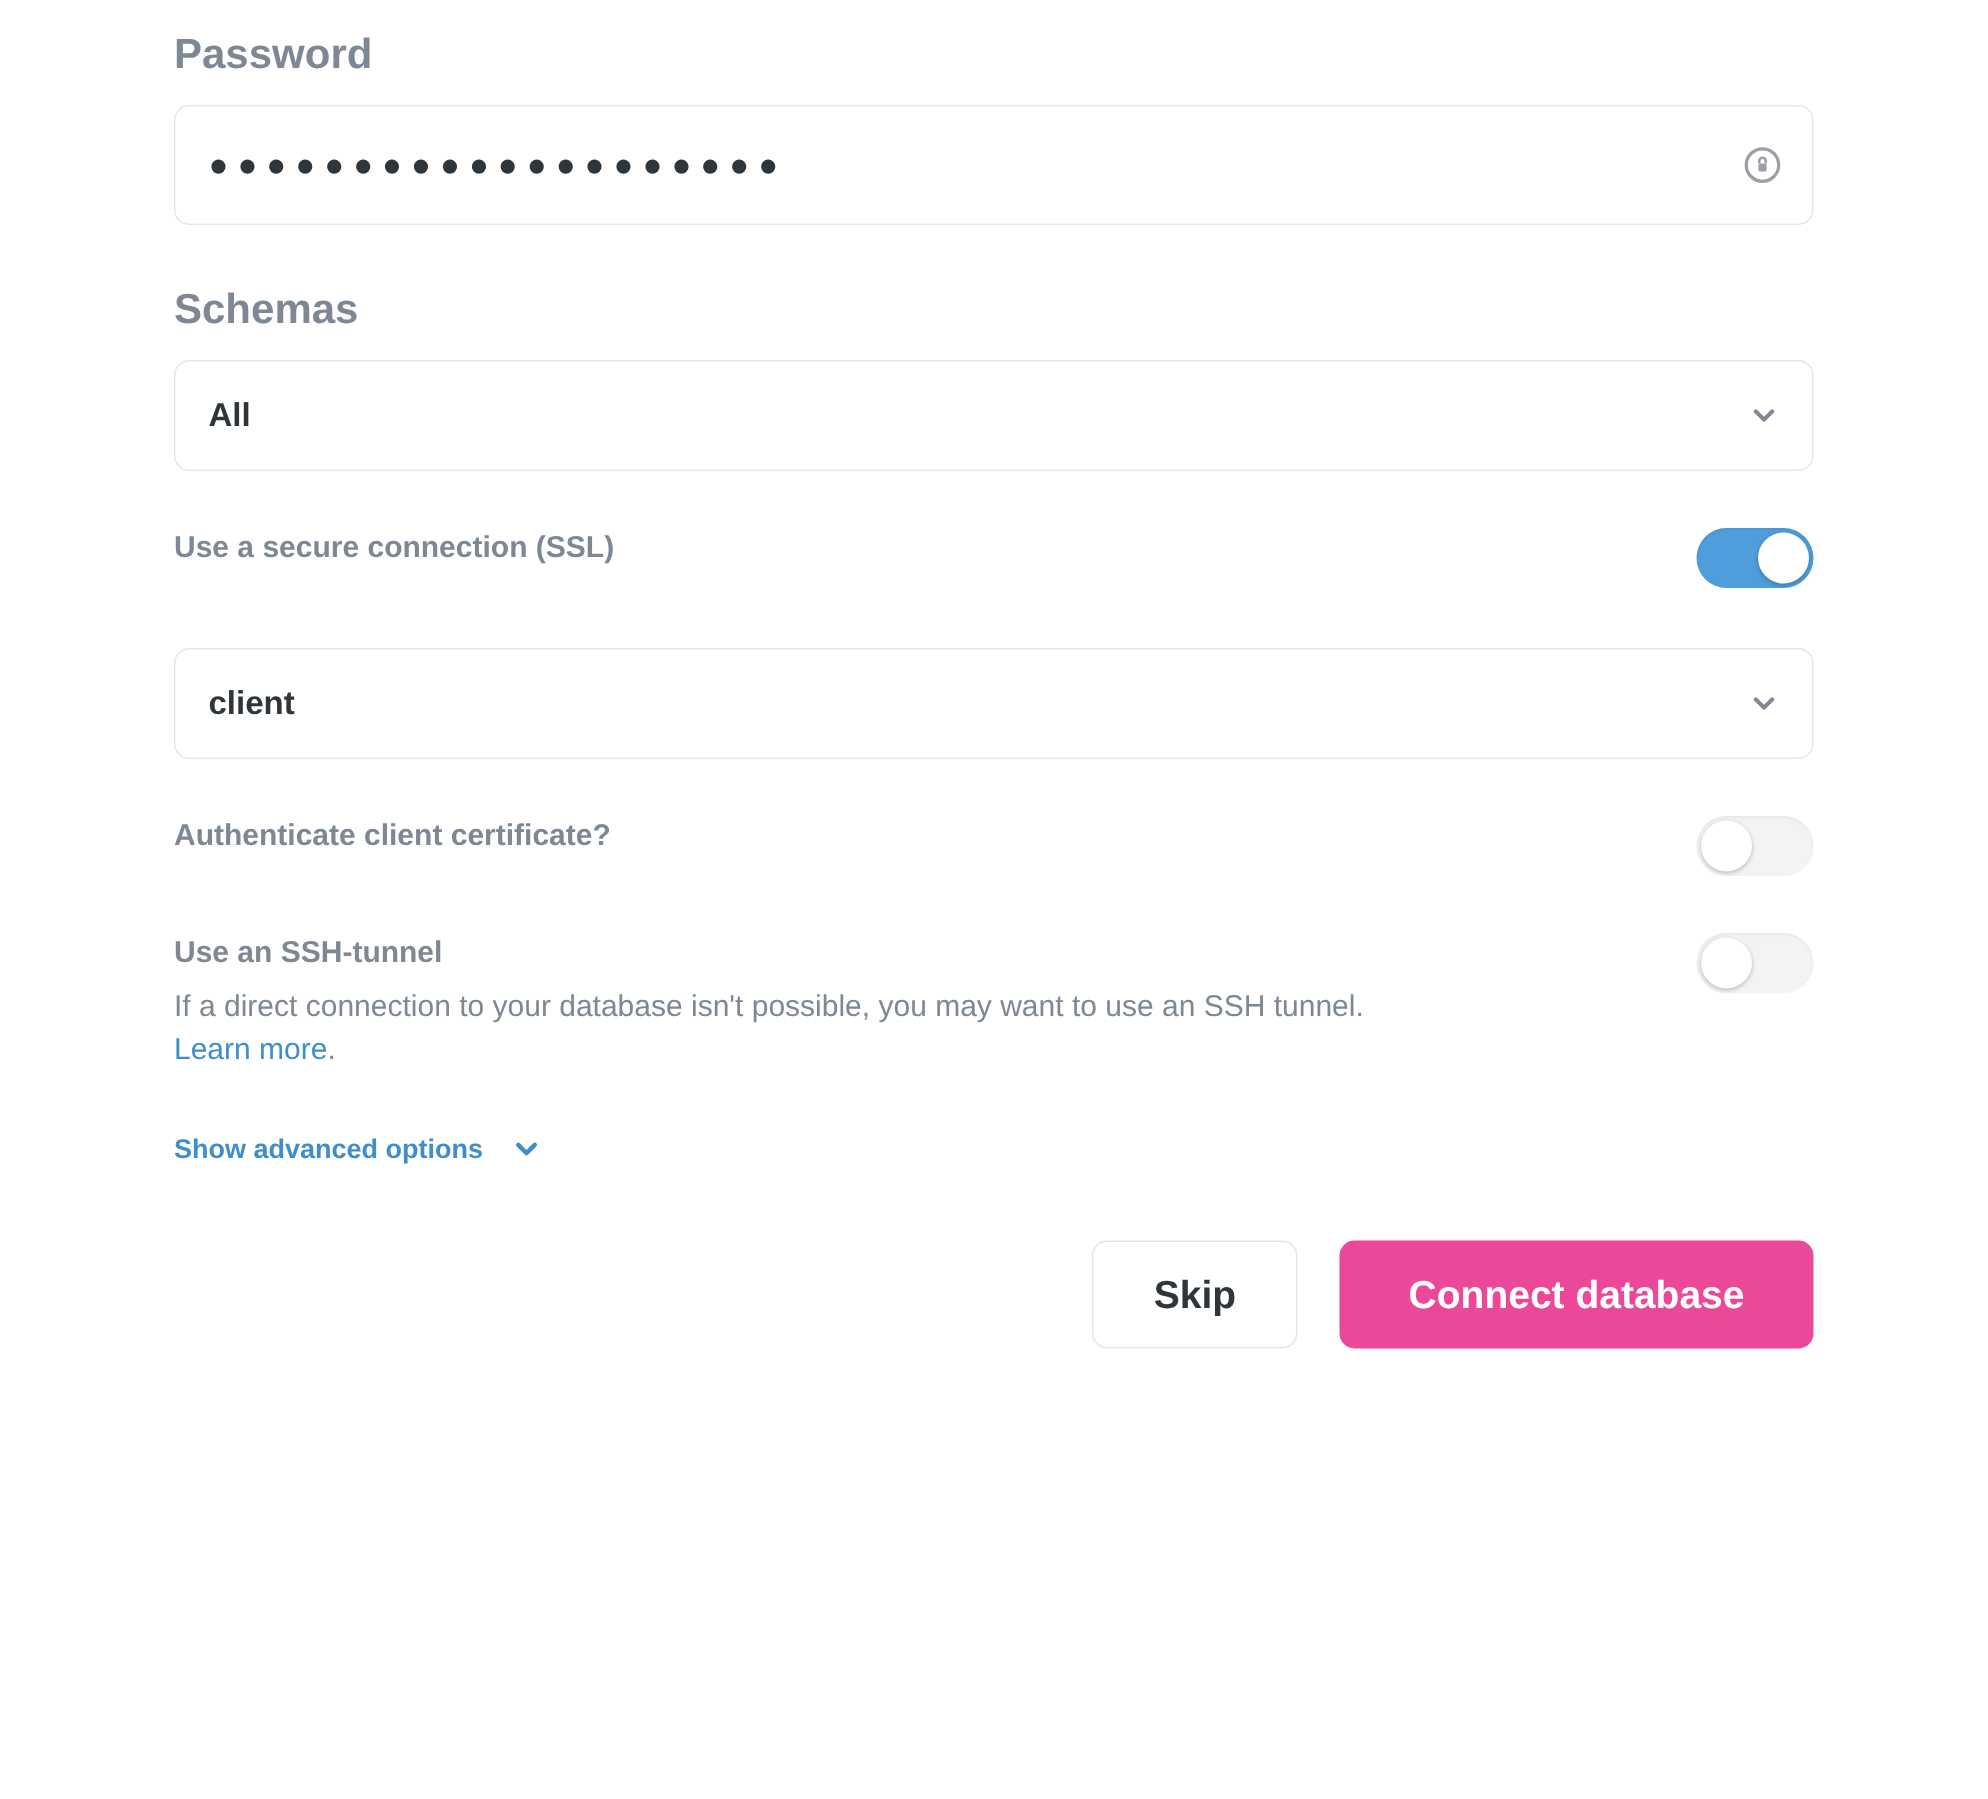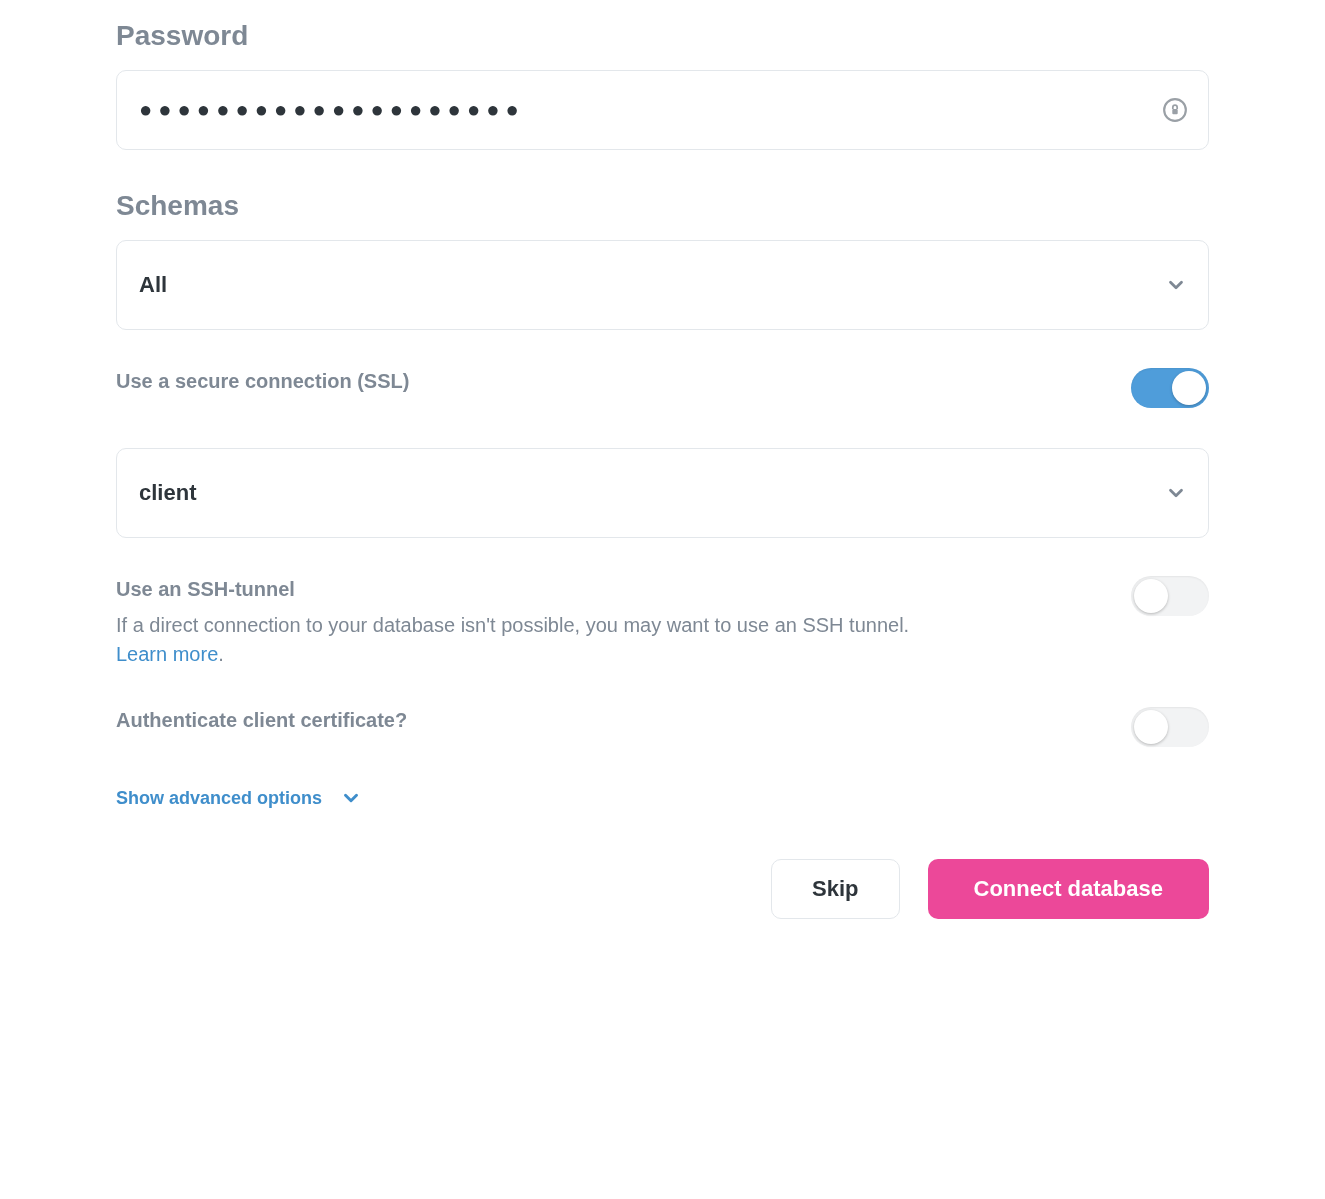--- a/index.html
+++ b/index.html
@@ -38,21 +38,21 @@
       right: 20px;
       top: 50%;
       transform: translateY(-50%);
       width: 28px; height: 28px;
       display: flex; align-items: center; justify-content:center;
       color: #9aa0a6;
     }
     .select-wrap{ position: relative; }
     .select-display{
       width: 100%;
-      height: 90px;
+      height: 74px;
       border: 1px solid #e3e7eb;
       border-radius: 10px;
       background: #ffffff;
       padding: 0 60px 0 22px;
       font-size: 22px;
       font-weight: 700;
       color: #2e353b;
       display:flex;
       align-items:center;
       cursor: pointer;
@@ -130,23 +130,23 @@
     .advanced-row .chev-inline{
       width: 22px; height: 22px;
       color: #3f8ecb;
     }
     .button-row{
       display: flex;
       justify-content: flex-end;
       gap: 28px;
     }
     .btn{
-      height: 60px;
+      height: 72px;
       border-radius: 10px;
-      font-size: 22px;
+      font-size: 26px;
       font-weight: 700;
       border: none;
       cursor: pointer;
       padding: 0 40px;
       font-family: inherit;
     }
     .btn-secondary{
       background: #ffffff;
       border: 1px solid #e3e7eb;
       color: #2e353b;
@@ -199,33 +199,33 @@
     <div class="select-wrap">
       <div class="select-display">client</div>
       <svg class="chevron" viewBox="0 0 24 24" fill="none" stroke="currentColor" stroke-width="3" stroke-linecap="round" stroke-linejoin="round">
           <polyline points="6 9 12 15 18 9"></polyline>
         </svg>
     </div>
   </div>
 
   <div class="toggle-row">
     <div class="toggle-text-col">
+      <div class="toggle-label">Authenticate client certificate?</div>
+    </div>
+    <div class="switch switch-off">
+      <div class="switch-knob"></div>
+    </div>
+  </div>
+
+  <div class="toggle-row">
+    <div class="toggle-text-col">
       <div class="toggle-label">Use an SSH-tunnel</div>
       <div class="toggle-help">
         <span>If a direct connection to your database isn't possible, you may want to use an SSH tunnel. </span><a href="#">Learn more</a><span>.</span>
       </div>
-    </div>
-    <div class="switch switch-off">
-      <div class="switch-knob"></div>
-    </div>
-  </div>
-
-  <div class="toggle-row">
-    <div class="toggle-text-col">
-      <div class="toggle-label">Authenticate client certificate?</div>
     </div>
     <div class="switch switch-off">
       <div class="switch-knob"></div>
     </div>
   </div>
 
   <div class="advanced-row">
     <span>Show advanced options</span>
     <svg class="chev-inline" viewBox="0 0 24 24" fill="none" stroke="currentColor" stroke-width="3.2" stroke-linecap="round" stroke-linejoin="round">
         <polyline points="6 9 12 15 18 9"></polyline>

